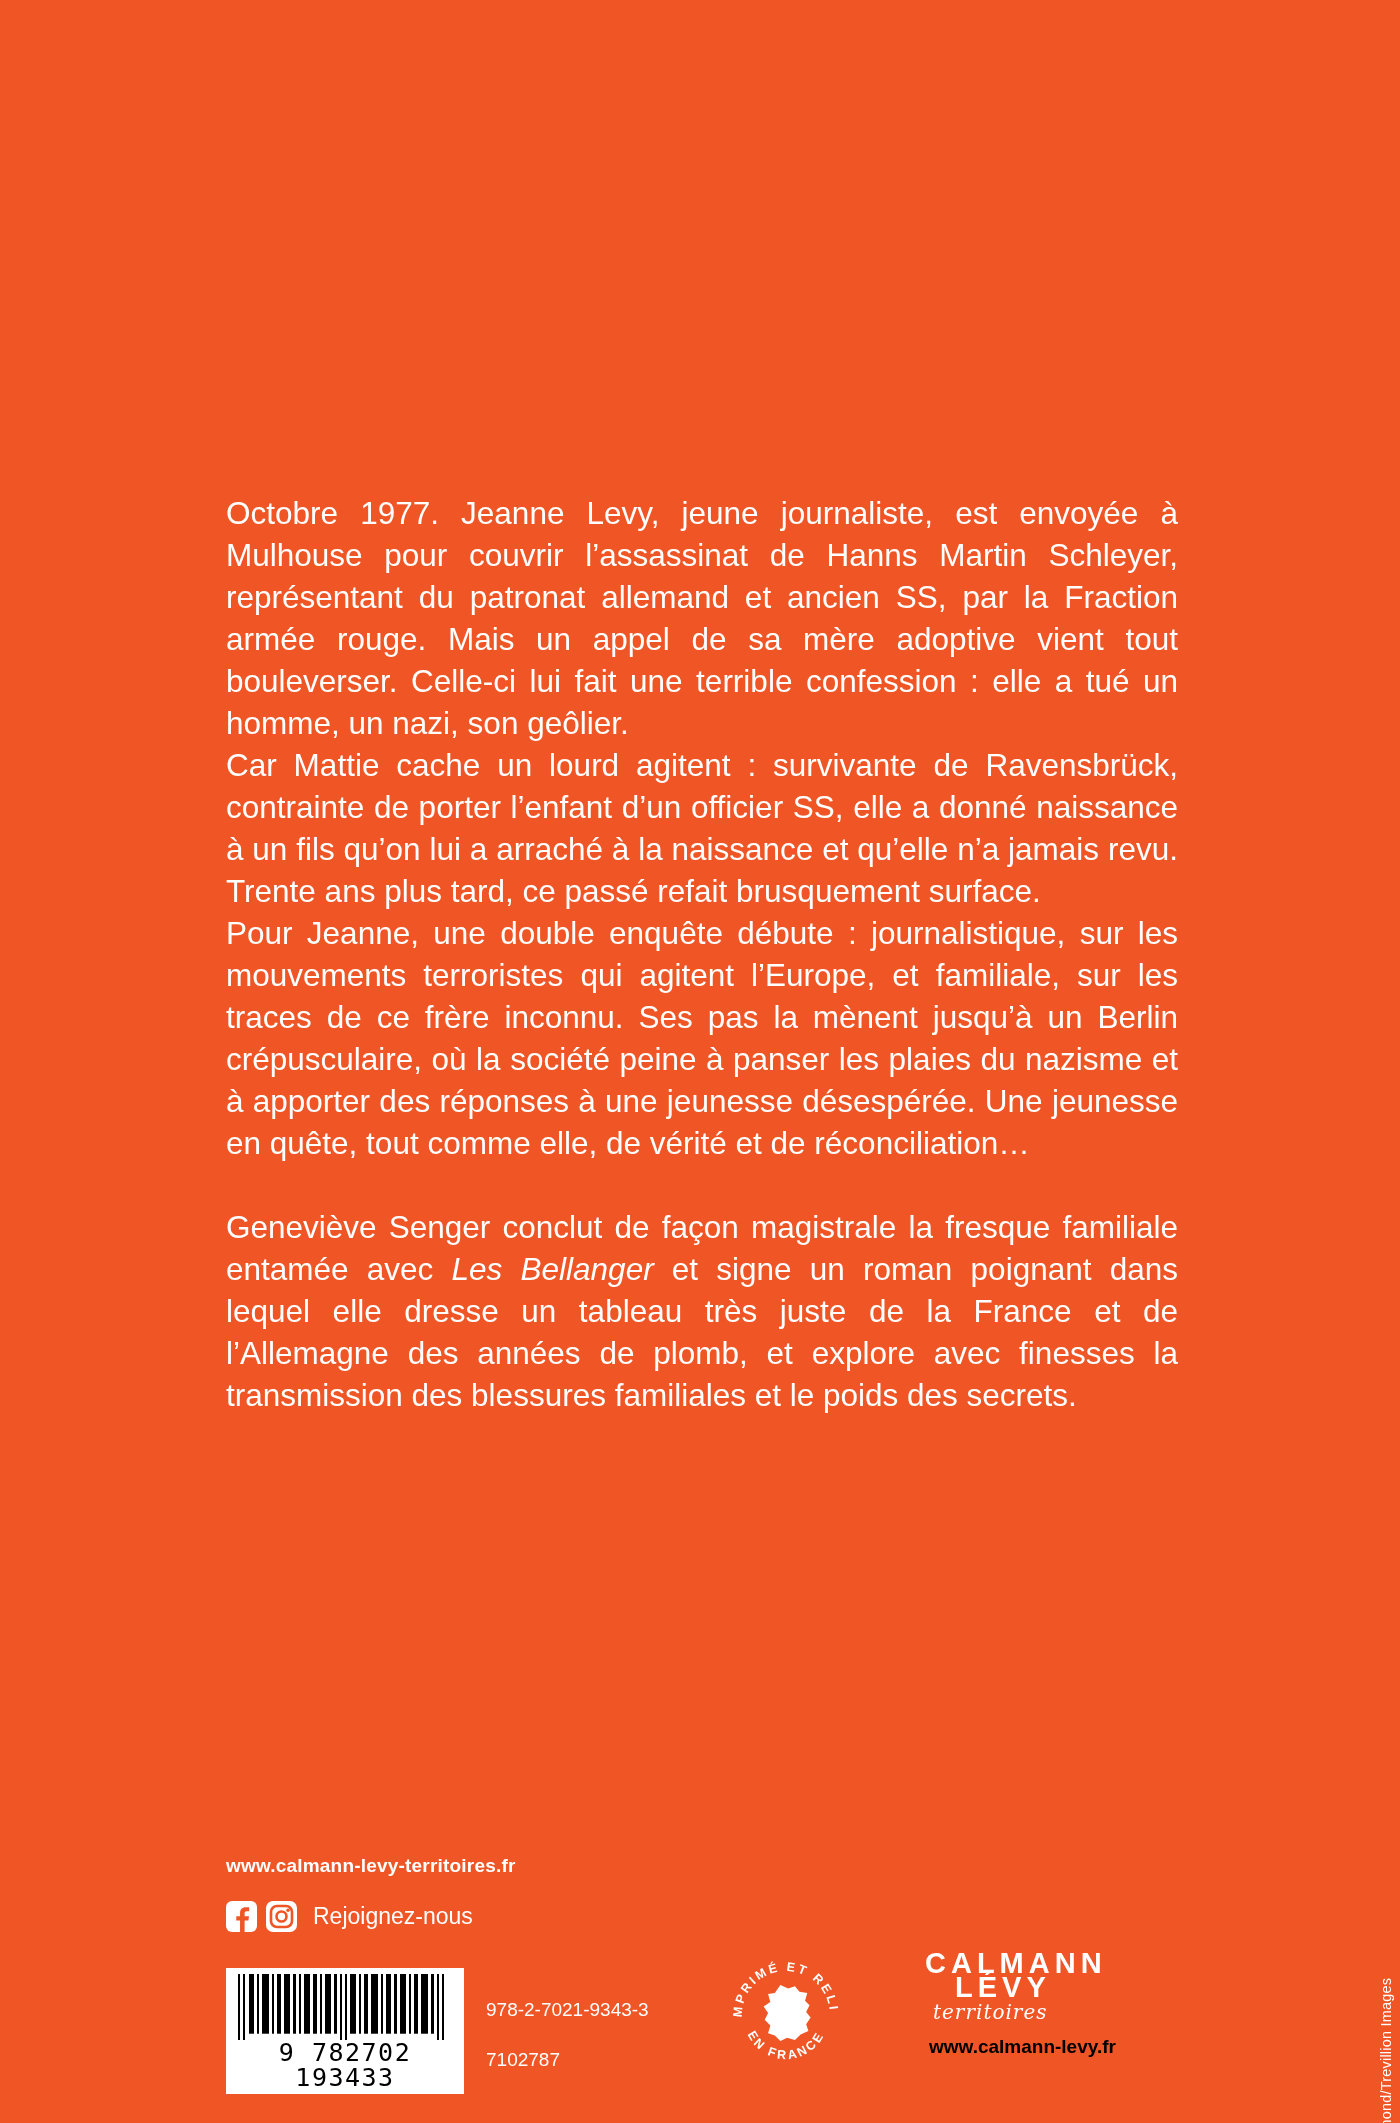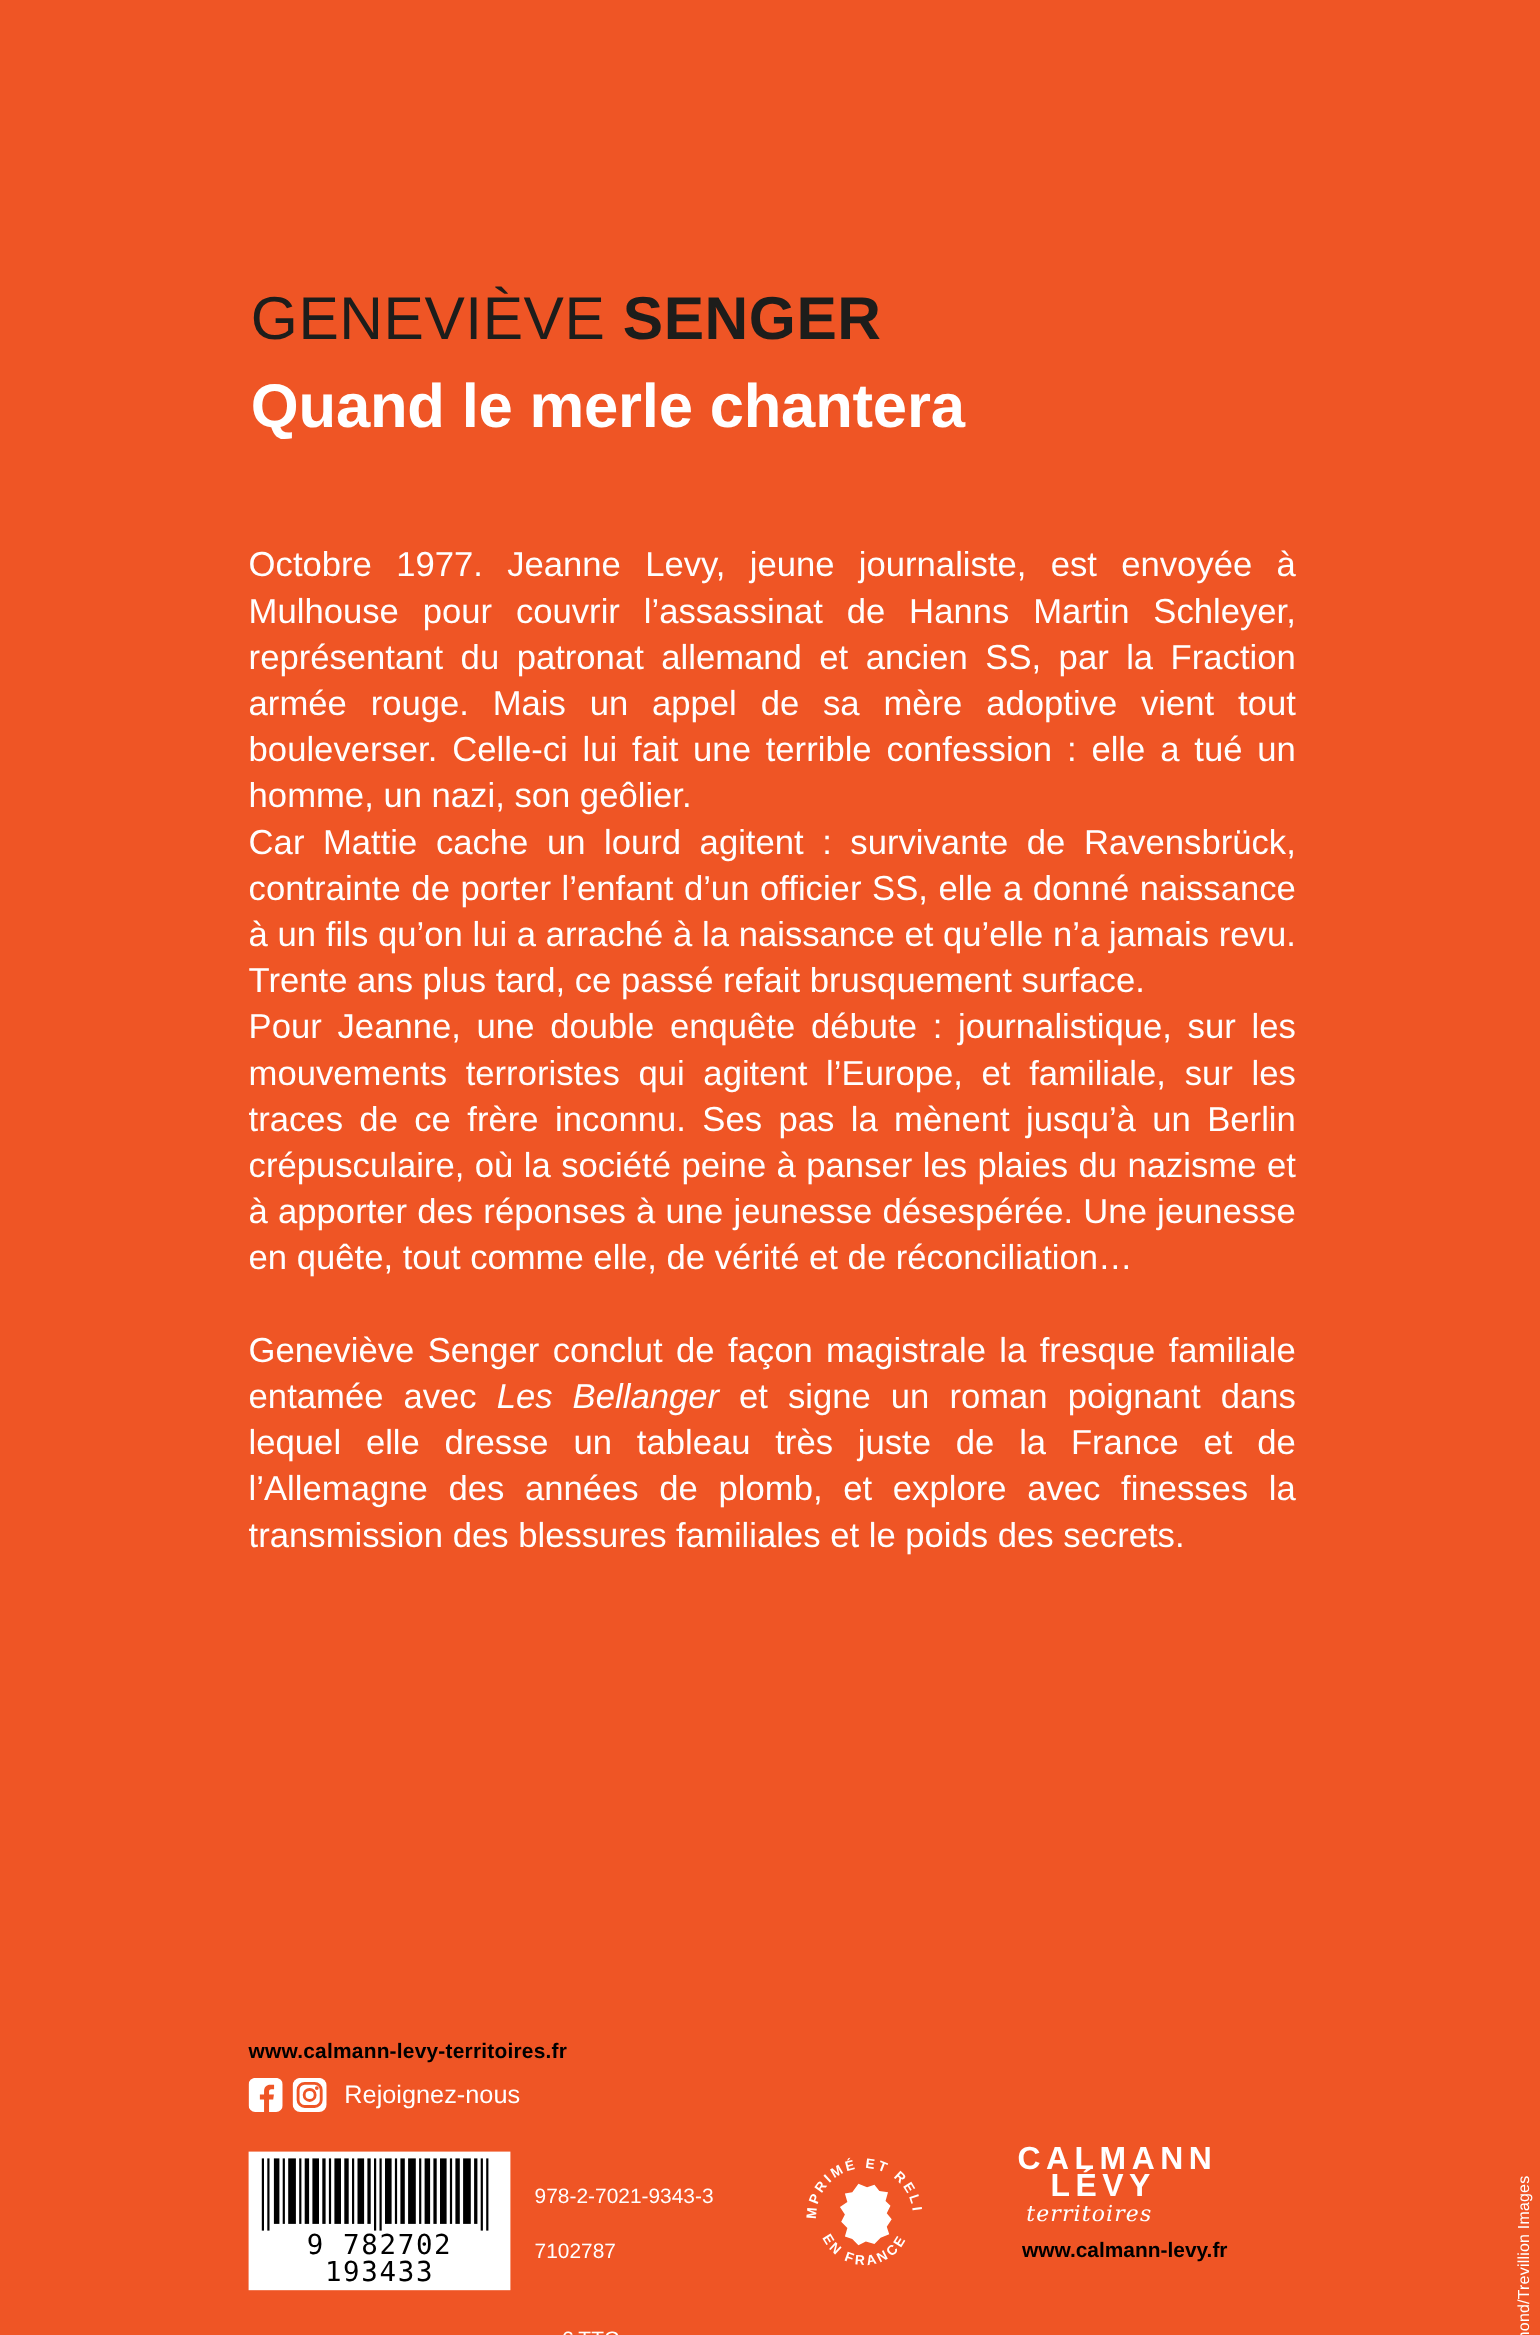--- a/index.html
+++ b/index.html
@@ -77,25 +77,25 @@
   }
 
   
   .bottom {
     position: absolute;
     left: 226px;
     top: 1855px;
     width: 1010px;
   }
   .site-url {
-    color: #000000;
+    color: #ffffff;
     font-size: 19px;
     font-weight: 700;
     letter-spacing: 0.2px;
-    margin-bottom: 12px;
+    margin-bottom: 24px;
   }
   .social-row {
     display: flex;
     align-items: center;
     gap: 9px;
     margin-bottom: 36px;
   }
   .social-icon {
     width: 31px;
     height: 31px;
@@ -211,27 +211,20 @@
     white-space: nowrap;
     transform-origin: right top;
     transform: rotate(-90deg) translate(-100%, 0);
   }
 </style>
 </head>
 <body>
 
 <div class="cover">
 
-  <div class="header">
-    <div class="author-line">
-      <span class="author-first">GENEVIÈVE</span>
-      <span class="author-last">SENGER</span>
-    </div>
-    <div class="book-title">Quand le merle chantera</div>
-  </div>
 
   <div class="blurb">
     <p>Octobre 1977. Jeanne Levy, jeune journaliste, est envoyée à Mulhouse pour couvrir l’assassinat de Hanns Martin Schleyer, représentant du patronat allemand et ancien SS, par la Fraction armée rouge. Mais un appel de sa mère adoptive vient tout bouleverser. Celle-ci lui fait une terrible confession : elle a tué un homme, un nazi, son geôlier.</p>
     <p>Car Mattie cache un lourd agitent : survivante de Ravensbrück, contrainte de porter l’enfant d’un officier SS, elle a donné naissance à un fils qu’on lui a arraché à la naissance et qu’elle n’a jamais revu. Trente ans plus tard, ce passé refait brusquement surface.</p>
     <p>Pour Jeanne, une double enquête débute : journalistique, sur les mouvements terroristes qui agitent l’Europe, et familiale, sur les traces de ce frère inconnu. Ses pas la mènent jusqu’à un Berlin crépusculaire, où la société peine à panser les plaies du nazisme et à apporter des réponses à une jeunesse désespérée. Une jeunesse en quête, tout comme elle, de vérité et de réconciliation…</p>
     <div class="gap"></div>
     <p><span>Geneviève Senger conclut de façon magistrale la fresque familiale entamée avec </span><em>Les Bellanger</em><span> et signe un roman poignant dans lequel elle dresse un tableau très juste de la France et de l’Allemagne des années de plomb, et explore avec finesses la transmission des blessures familiales et le poids des secrets.</span></p>
   </div>
 
   <div class="bottom">

